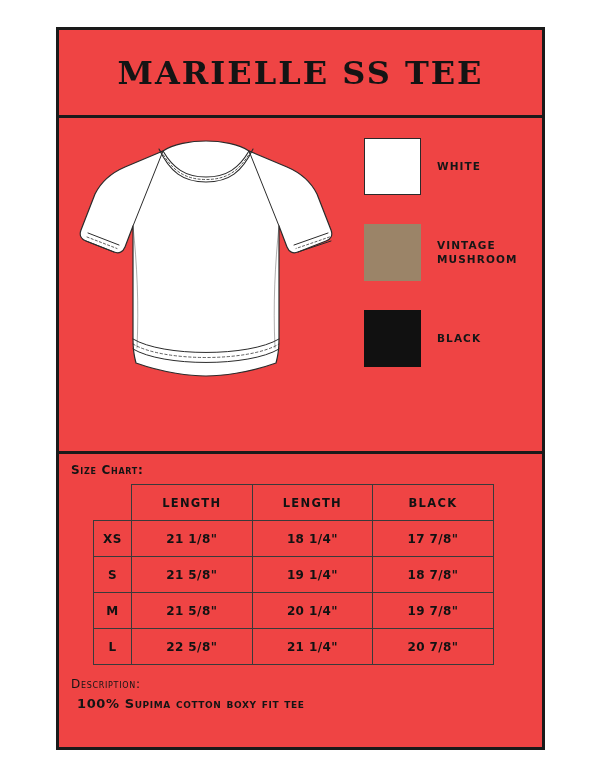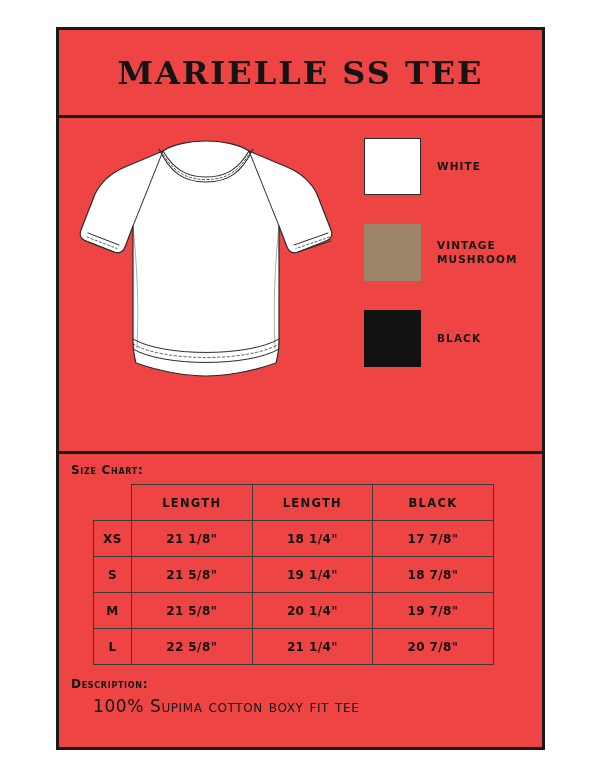--- a/index.html
+++ b/index.html
@@ -150,30 +150,30 @@
   }
   col.c-size { width: 38px; }
   col.c-meas { width: 120.6px; }
 
   .desc-block {
     margin: 12px 0 0 12px;
     font-family: "DejaVu Sans", sans-serif;
     color: #141414;
   }
   .desc-title {
-    font-weight: bold;
+    font-weight: normal;
     font-size: 12px;
     font-variant: small-caps;
     letter-spacing: 0.7px;
   }
   .desc-body {
     margin-top: 5px;
-    margin-left: 22px;
-    font-weight: normal;
-    font-size: 17px;
+    margin-left: 6px;
+    font-weight: bold;
+    font-size: 13px;
     font-variant: small-caps;
     letter-spacing: 0.6px;
   }
 </style>
 </head>
 <body>
 
 <div id="sheet">
 
   <div class="title-band">

